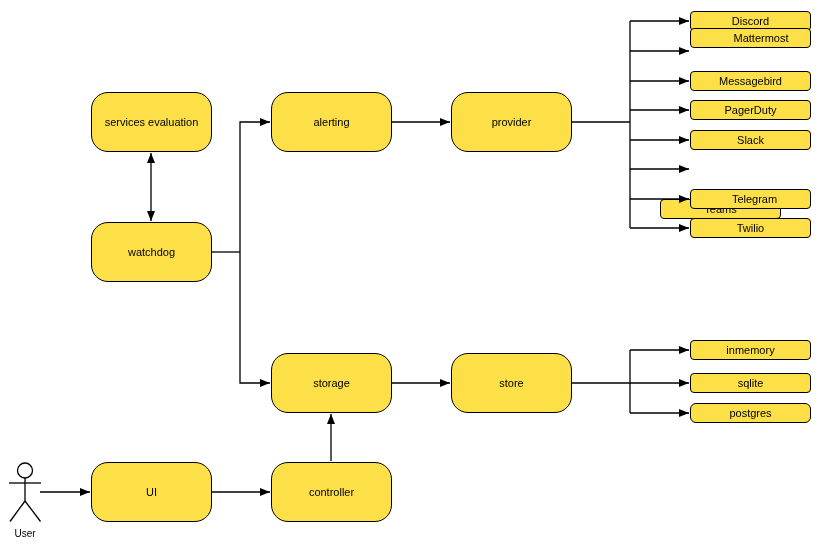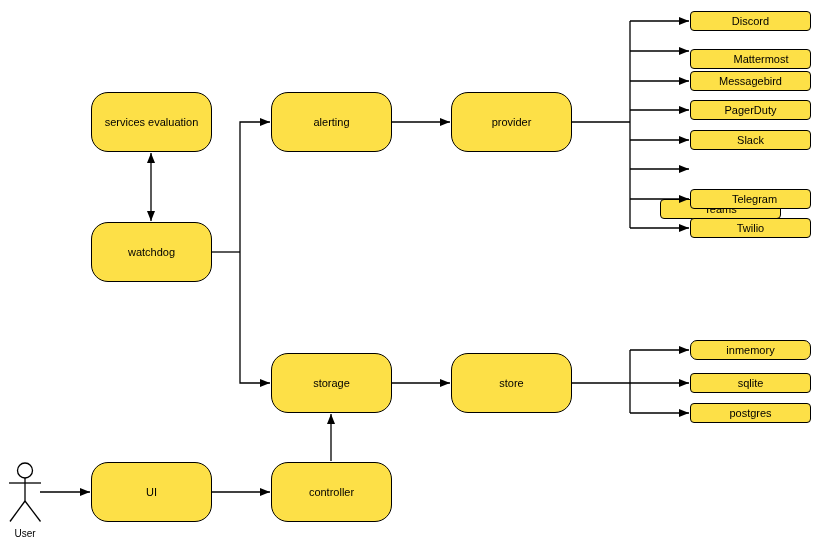--- a/index.html
+++ b/index.html
@@ -55,31 +55,31 @@
   <div class="node main" style="left:91px;  top:92px;">services evaluation</div>
   <div class="node main" style="left:91px;  top:222px;">watchdog</div>
   <div class="node main" style="left:271px; top:92px;">alerting</div>
   <div class="node main" style="left:451px; top:92px;">provider</div>
   <div class="node main" style="left:271px; top:353px;">storage</div>
   <div class="node main" style="left:451px; top:353px;">store</div>
   <div class="node main" style="left:91px;  top:462px;">UI</div>
   <div class="node main" style="left:271px; top:462px;">controller</div>
 
   <div class="node leaf" style="left:690px; top:11px;">Discord</div>
-  <div class="node leaf" style="left:690px; top:49px;padding-left:21px;">Mattermost</div>
+  <div class="node leaf" style="left:690px; top:28px;padding-left:21px;">Mattermost</div>
   <div class="node leaf" style="left:690px; top:71px;">Messagebird</div>
   <div class="node leaf" style="left:690px; top:100px;">PagerDuty</div>
   <div class="node leaf" style="left:690px; top:130px;">Slack</div>
   <div class="node leaf" style="left:660px; top:159px;margin-top:40px;">Teams</div>
   <div class="node leaf" style="left:690px; top:189px;padding-left:8px;">Telegram</div>
   <div class="node leaf" style="left:690px; top:218px;">Twilio</div>
 
-  <div class="node leaf" style="left:690px; top:340px;border-radius:7px;">inmemory</div>
+  <div class="node leaf" style="left:690px; top:340px;">inmemory</div>
   <div class="node leaf" style="left:690px; top:373px;">sqlite</div>
-  <div class="node leaf" style="left:690px; top:403px;">postgres</div>
+  <div class="node leaf" style="left:690px; top:403px;border-radius:6px;">postgres</div>
 
   <div class="actor-label">User</div>
 
   <svg class="edges" width="822" height="554" viewBox="0 0 822 554" aria-hidden="true">
     <defs>
       <marker id="arrow" markerUnits="userSpaceOnUse" markerWidth="11" markerHeight="10" refX="10" refY="4" orient="auto-start-reverse">
         <path d="M0,0 L10,4 L0,8 Z" style="fill:#000000;stroke:none;"></path>
       </marker>
     </defs>
 

